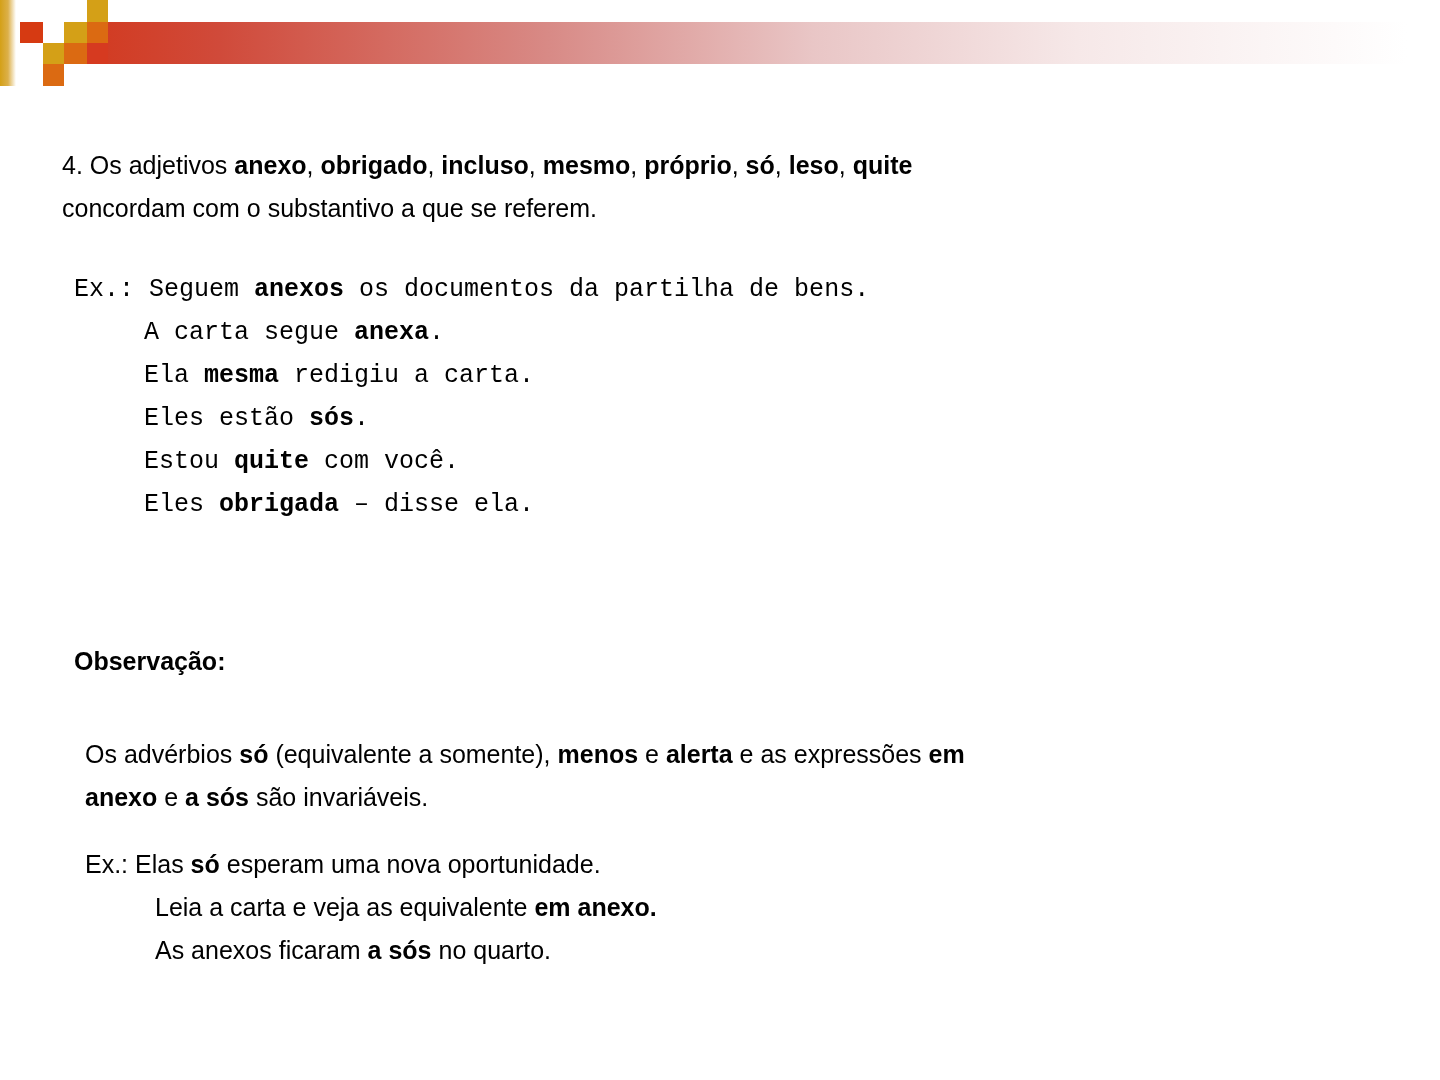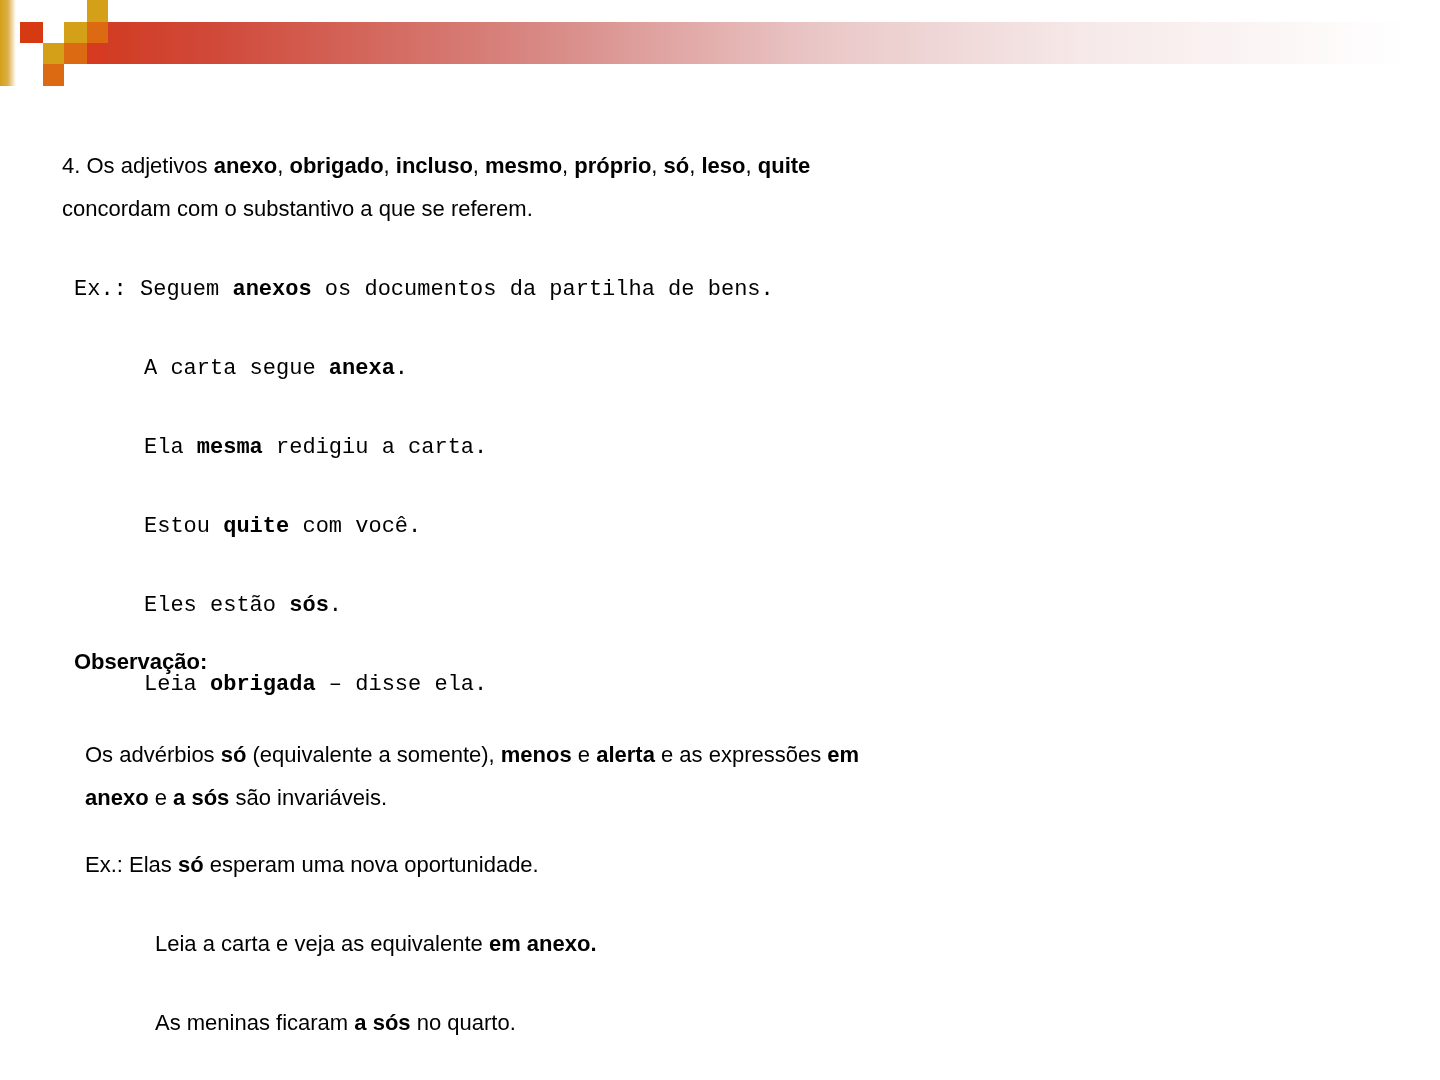--- a/index.html
+++ b/index.html
@@ -6,23 +6,23 @@
   body {
     width: 1440px; height: 1080px; background: #ffffff; position: relative; overflow: hidden;
     font-family: "Liberation Sans", sans-serif; color: #000;
   }
   .deco { position: absolute; }
   .stripe { left: 0; top: 0; width: 16px; height: 86px;
     background: linear-gradient(to right, #d4a017 0%, #dcb04a 50%, #ffffff 100%); }
   .bar { left: 87px; top: 22px; width: 1320px; height: 42px;
     background: linear-gradient(to right, #d23a20 0%, #d04a3a 10%, #d88a86 35%, #e9c6c6 55%, #f6e8e8 75%, #ffffff 100%); }
   .sq { position: absolute; }
-  .text-block { position: absolute; font-size: 22px; line-height: 43px; white-space: nowrap; }
+  .text-block { position: absolute; font-size: 25px; line-height: 43px; white-space: nowrap; }
   b { font-weight: bold; }
-  .indent { padding-left: 70px; margin-top: 36px; }
+  .indent { padding-left: 70px; }
 </style>
 </head>
 <body>
 
 <div class="deco stripe"></div>
 <div class="deco bar"></div>
 <div>
   <div class="sq" style="left:20px;top:22px;width:23px;height:21px;background:#d63a12;"></div>
   <div class="sq" style="left:87px;top:0;width:21px;height:22px;background:#d4a017;"></div>
   <div class="sq" style="left:64px;top:22px;width:23px;height:21px;background:#d4a017;"></div>
@@ -35,29 +35,29 @@
 
 <div class="text-block" style="left:62px;top:144px;">
   <div id="rule-line1"><span>4. Os adjetivos </span><b>anexo</b><span>, </span><b>obrigado</b><span>, </span><b>incluso</b><span>, </span><b>mesmo</b><span>, </span><b>próprio</b><span>, </span><b>só</b><span>, </span><b>leso</b><span>, </span><b>quite</b></div>
   <div>concordam com o substantivo a que se referem.</div>
 </div>
 
 <div class="text-block" style="left:74px;top:268px;font-family:Liberation Mono, monospace;" id="examples1">
     <div><span>Ex.: Seguem </span><b>anexos</b><span> os documentos da partilha de bens.</span></div>
     <div class="indent"><span>A carta segue </span><b>anexa</b><span>.</span></div>
     <div class="indent"><span>Ela </span><b>mesma</b><span> redigiu a carta.</span></div>
+    <div class="indent"><span>Eles estão </span><b>sós</b><span>.</span></div>
     <div class="indent"><span>Estou </span><b>quite</b><span> com você.</span></div>
-    <div class="indent"><span>Eles estão </span><b>sós</b><span>.</span></div>
-    <div class="indent"><span>Leia </span><b>obrigada</b><span> – disse ela.</span></div>
+    <div class="indent"><span>Eles </span><b>obrigada</b><span> – disse ela.</span></div>
   </div>
 
 <div class="text-block" style="left:74px;top:640px;font-weight:bold;">Observação:</div>
 
 <div class="text-block" style="left:85px;top:733px;">
   <div id="obs-line1"><span>Os advérbios </span><b>só</b><span> (equivalente a somente), </span><b>menos</b><span> e </span><b>alerta</b><span> e as expressões </span><b>em</b></div>
   <div id="obs-line2"><b>anexo</b><span> e </span><b>a sós</b><span> são invariáveis.</span></div>
 </div>
 
 <div class="text-block" style="left:85px;top:843px;" id="examples2">
     <div><span>Ex.: Elas </span><b>só</b><span> esperam uma nova oportunidade.</span></div>
     <div class="indent"><span>Leia a carta e veja as equivalente </span><b>em anexo.</b></div>
-    <div class="indent"><span>As meninas ficaram </span><b>a sós</b><span> no quarto.</span></div>
+    <div class="indent"><span>As anexos ficaram </span><b>a sós</b><span> no quarto.</span></div>
   </div>
 
 </body></html>

